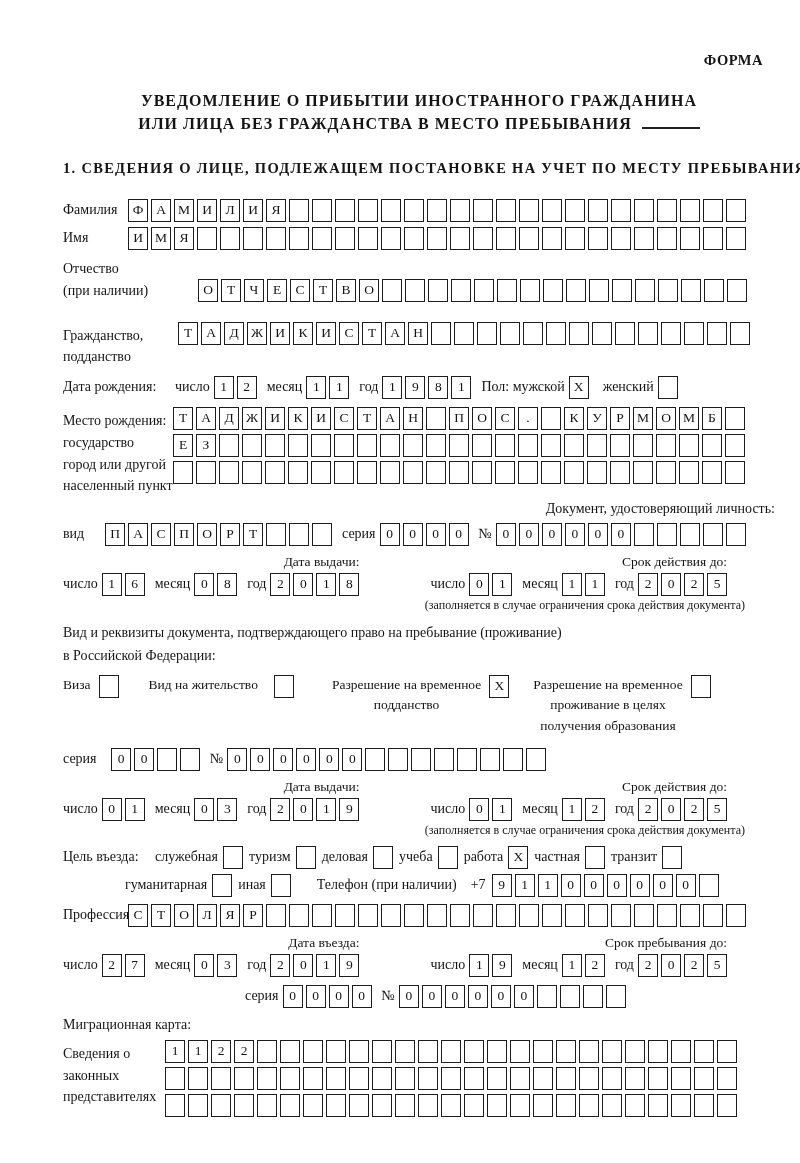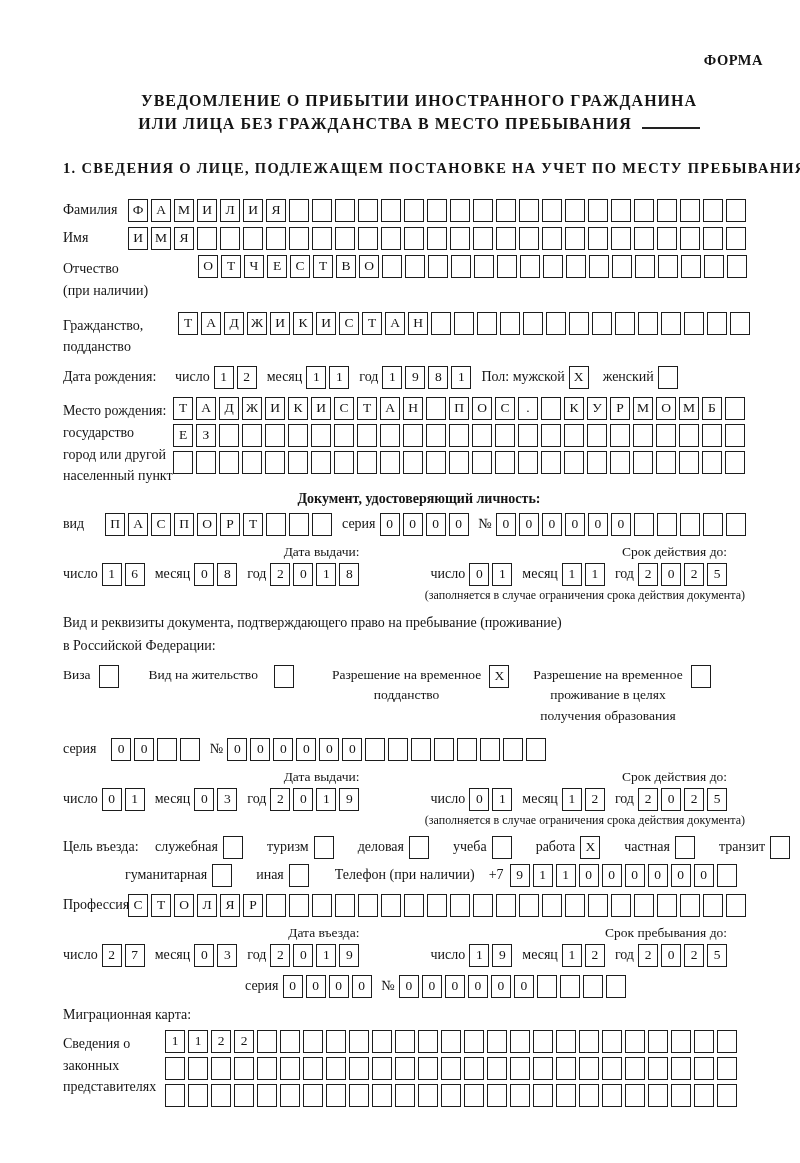--- a/index.html
+++ b/index.html
@@ -37,28 +37,28 @@
   .dg-head{text-align:right;font-size:13.5px;margin-bottom:3px;}
   .dg-line{display:flex;align-items:flex-start;}
   .note-right{text-align:right;font-size:12px;padding-right:30px;margin:2px 0 8px;}
   
   .intro{font-size:14px;line-height:1.65;margin-top:4px;}
   .res-opts{display:flex;align-items:flex-start;margin:8px 0 12px;}
   .opt{display:flex;align-items:flex-start;gap:8px;}
   .opt-lines{display:flex;flex-direction:column;align-items:center;font-size:13.5px;line-height:1.5;}
   .opt-lines span{white-space:nowrap;}
   .ml30{margin-left:30px;} .ml38{margin-left:38px;} .ml24{margin-left:24px;} .ml8{margin-left:8px;}
-  .optrow{display:flex;align-items:flex-start;gap:24px;flex-wrap:nowrap;}
+  .optrow{display:flex;align-items:flex-start;gap:6px;flex-wrap:nowrap;}
   .optrow .opt{gap:5px;}
   .opt .lbl{padding-top:3px;}
   
   .indent60{margin-left:62px;}
   .phone-lbl{margin-left:26px;padding-top:3px;}
   .phone-pre{margin:0 6px 0 14px;padding-top:3px;}
-  .heading-center{text-align:center;font-weight:bold;font-size:14px;margin:4px 0 6px;}
+  .heading-center{text-align:right;font-weight:normal;font-size:14px;margin:4px 0 6px;}
 </style>
 </head>
 <body>
 
 <div class="page">
 
   <div class="form-label">ФОРМА</div>
 
   <div class="title">
     <div>УВЕДОМЛЕНИЕ О ПРИБЫТИИ ИНОСТРАННОГО ГРАЖДАНИНА</div>
@@ -128,21 +128,21 @@
           <span class="cell"></span>
           <span class="cell"></span>
           <span class="cell"></span>
           <span class="cell"></span>
           <span class="cell"></span>
           <span class="cell"></span>
           <span class="cell"></span>
         </span>
     </div>
 
-    <div class="frow" style="margin-bottom:10px;">
+    <div class="frow" style="margin-bottom:20px;align-items:flex-end;">
       <span class="lbl lw135 sublines">
         <span>Отчество</span><br>
         <span>(при наличии)</span>
       </span>
       <span class="cells">
           <span class="cell">О</span>
           <span class="cell">Т</span>
           <span class="cell">Ч</span>
           <span class="cell">Е</span>
           <span class="cell">С</span>

